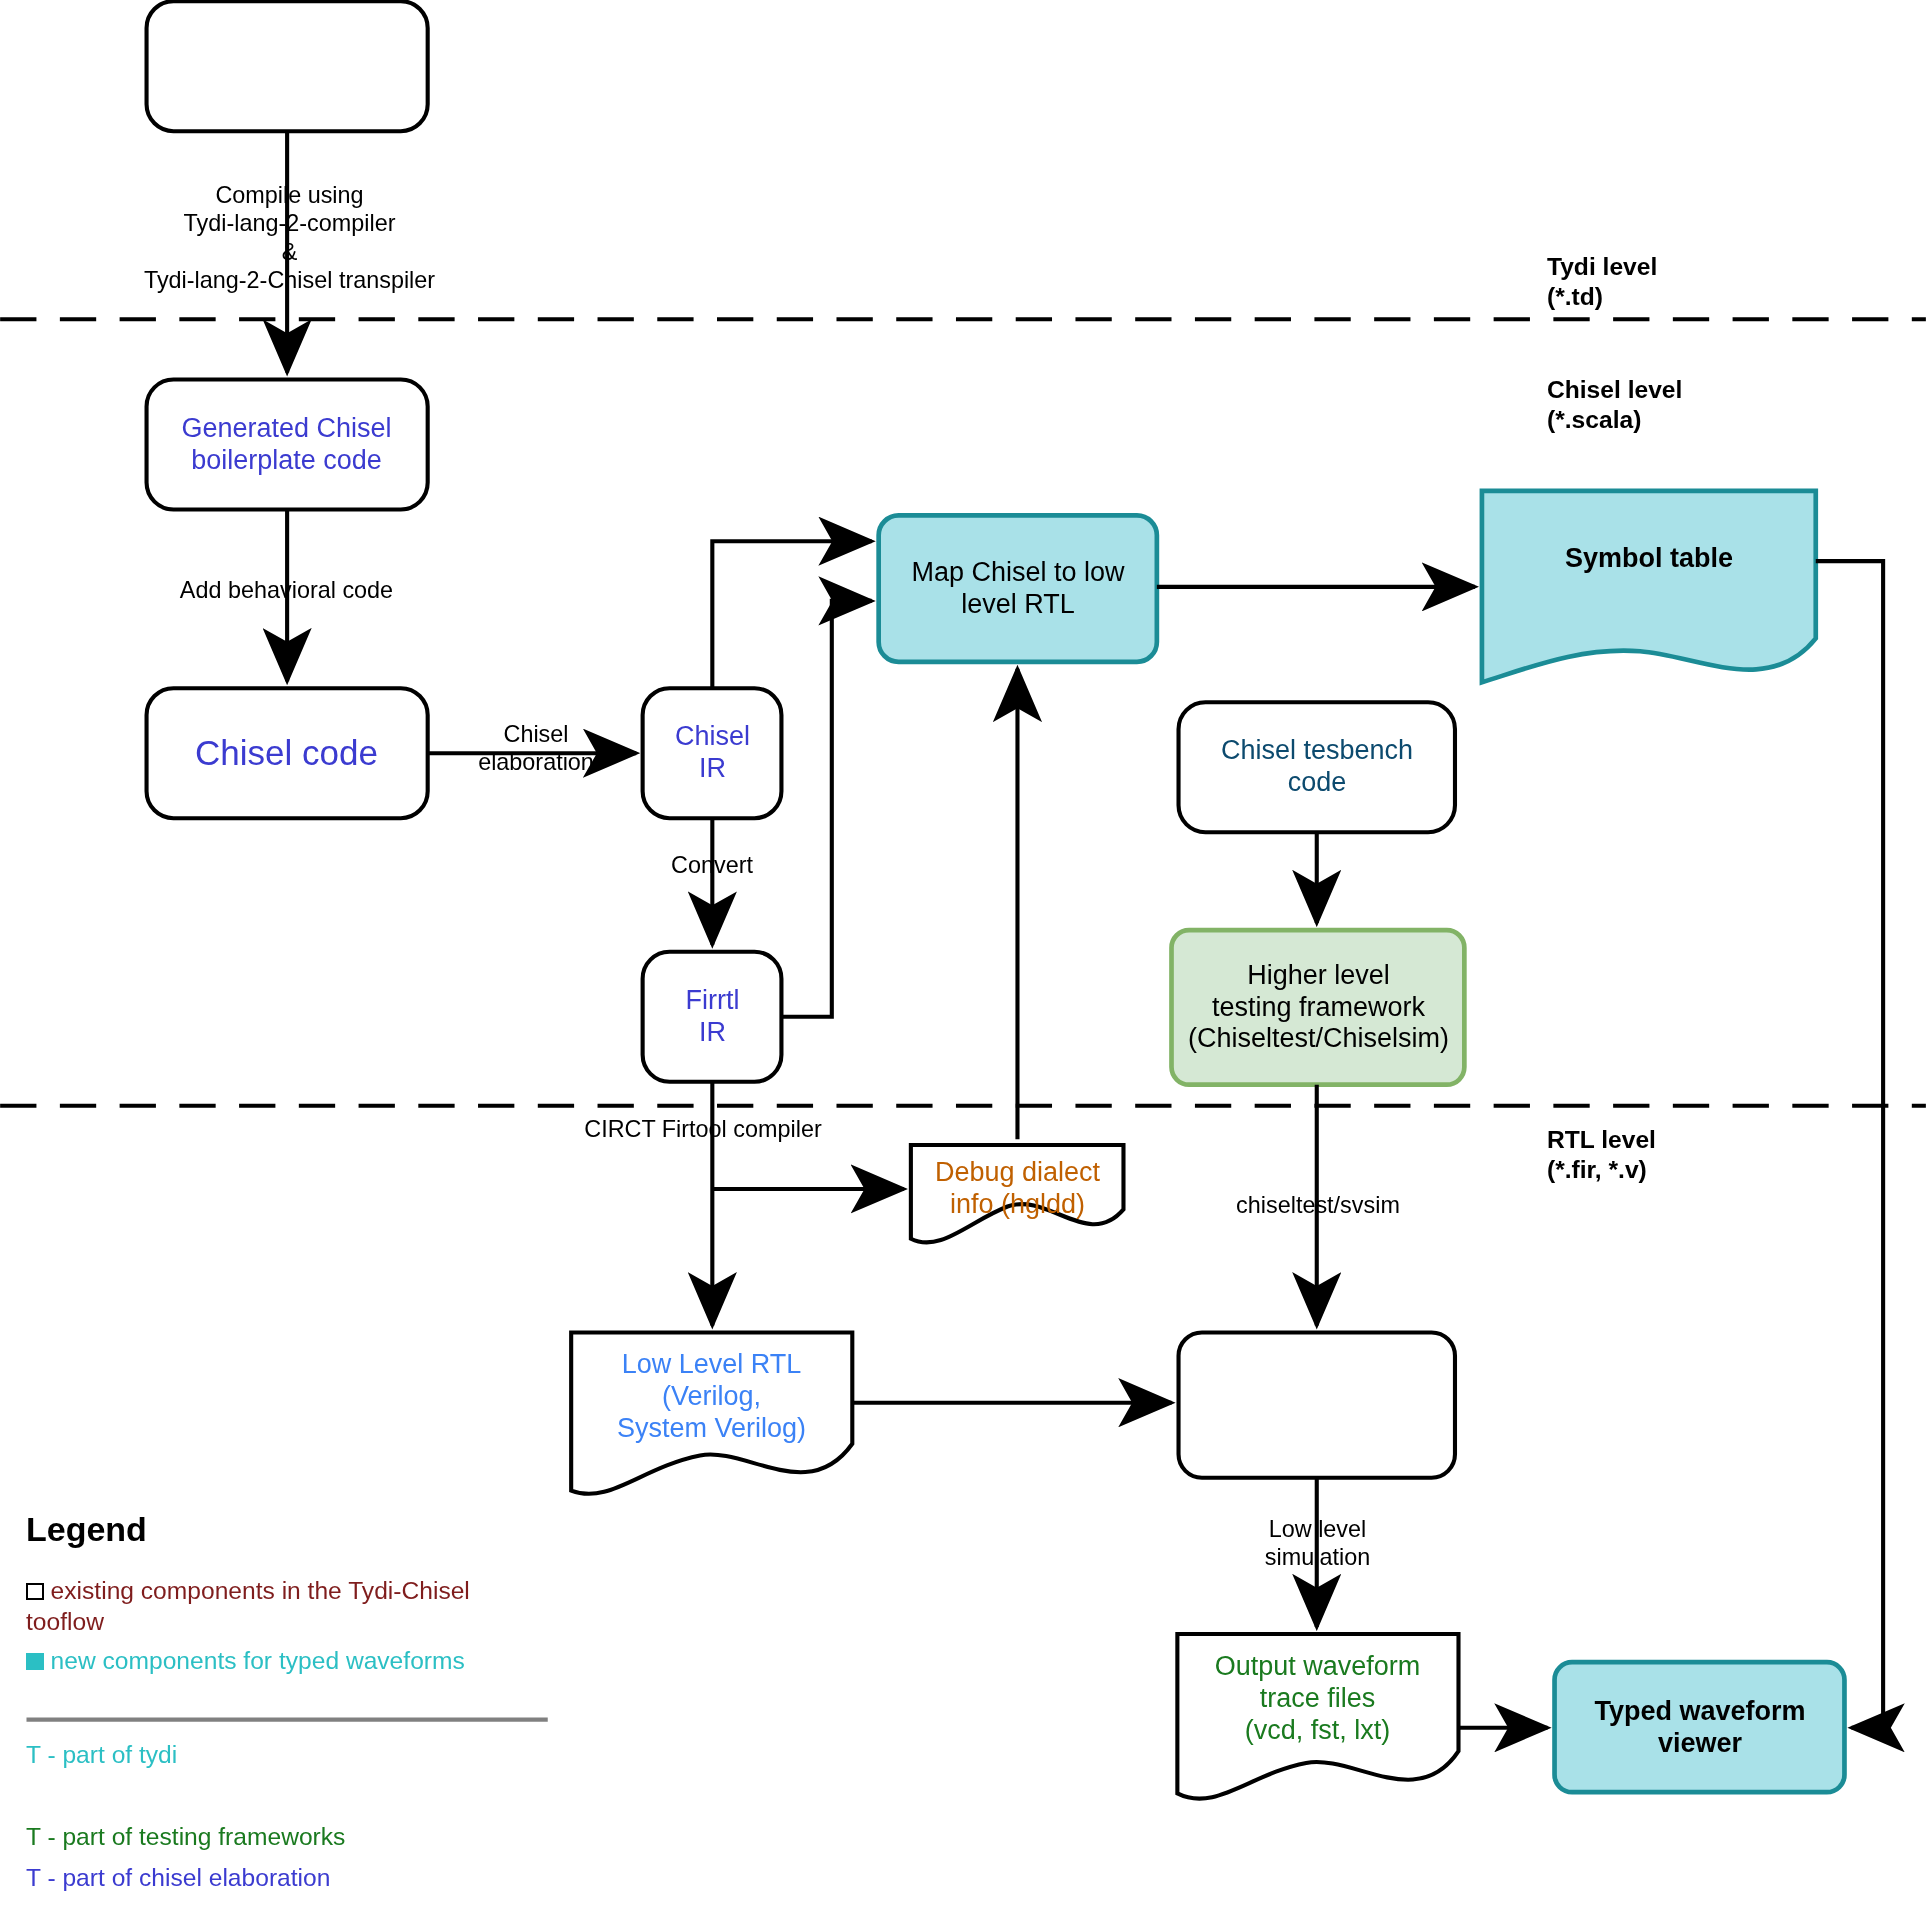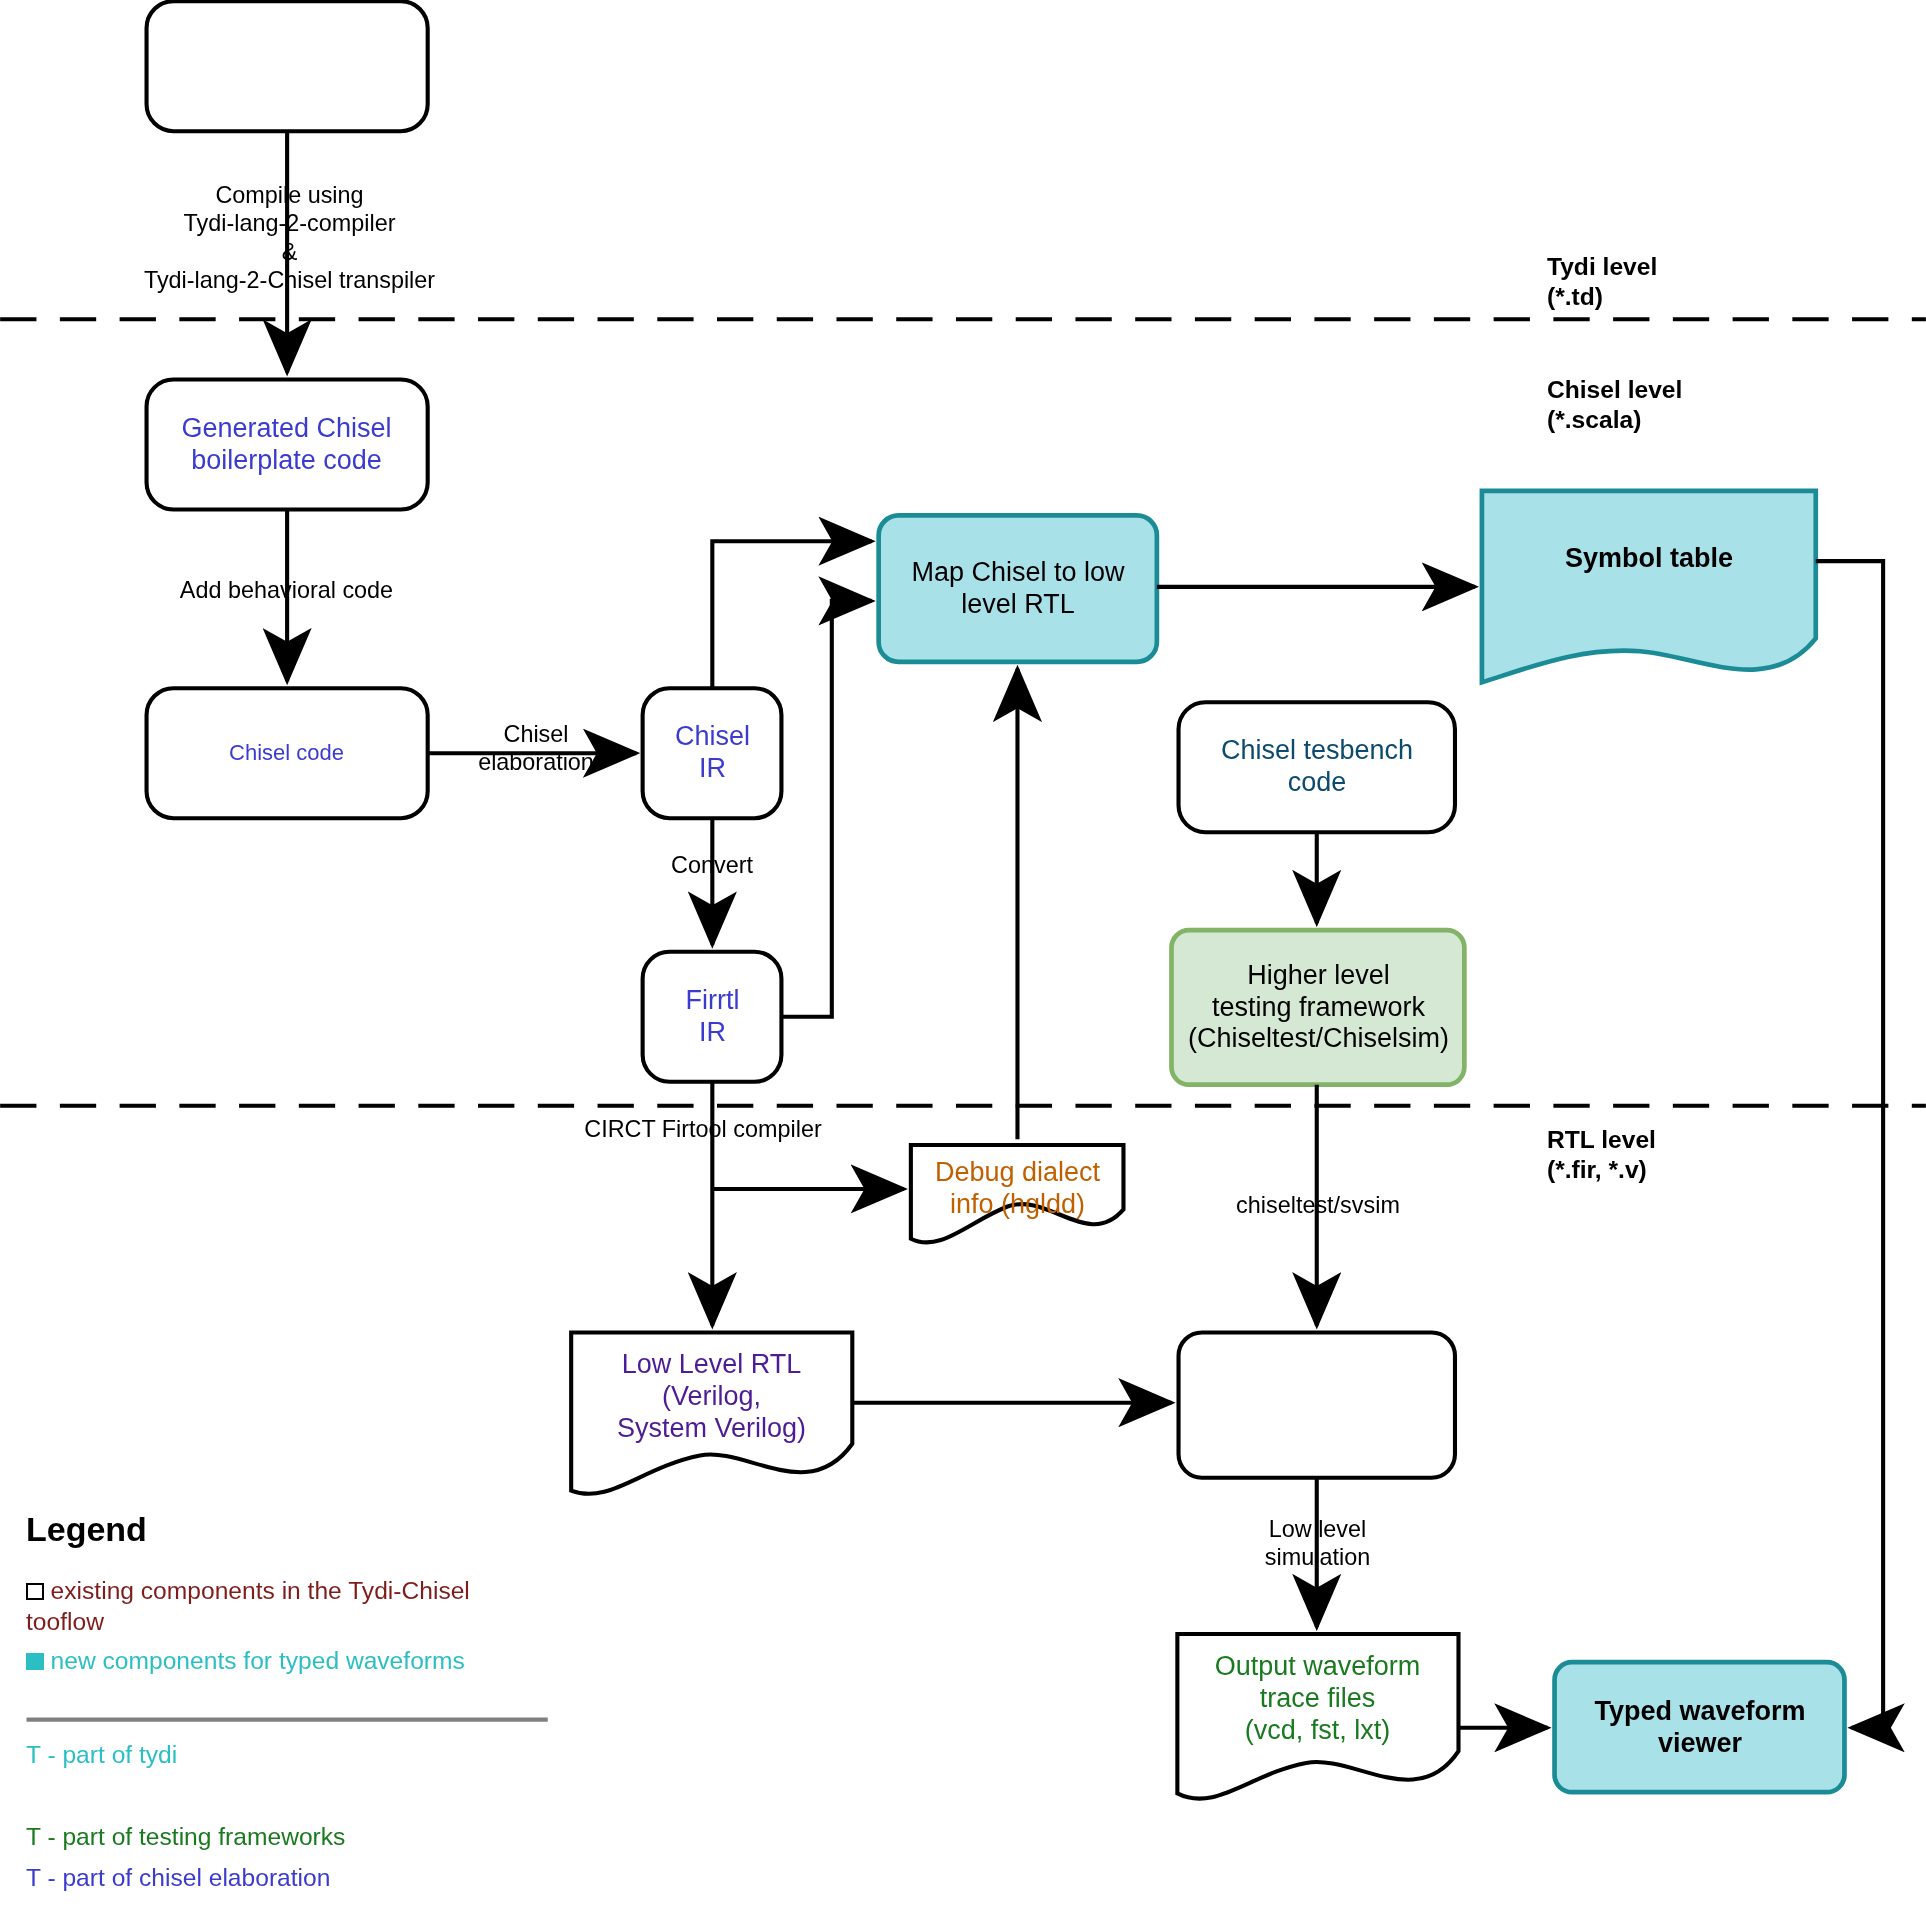--- a/index.html
+++ b/index.html
@@ -106,37 +106,37 @@
     <path d="M2490,2950 L2642,2950" fill="none" stroke="#000" stroke-width="7" marker-end="url(#ah)"></path>
 
     <path d="M3100,958 L3215,958 L3215,2950 L3161,2950" fill="none" stroke="#000" stroke-width="7" marker-end="url(#ah)"></path>
 
     <line x1="45" y1="2936" x2="935" y2="2936" stroke="#808080" stroke-width="7"></line>
   </svg>
 
 
   <div class="node-label" style="left:146px;top:380px;width:281px;height:130px;color:#3b3bd0;font-size:27px;">Generated Chisel<br>boilerplate code</div>
 
-  <div class="node-label" style="left:146px;top:688px;width:281px;height:130px;color:#3b3bd0;font-size:22px;">Chisel code</div>
+  <div class="node-label" style="left:146px;top:688px;width:281px;height:130px;color:#3b3bd0;font-size:35px;">Chisel code</div>
 
   <div class="node-label" style="left:643px;top:688px;width:139px;height:130px;color:#3b3bd0;font-size:27px;">Chisel<br>IR</div>
 
   <div class="node-label" style="left:643px;top:952px;width:139px;height:130px;color:#3b3bd0;font-size:27px;">Firrtl<br>IR</div>
 
   <div class="node-label" style="left:879px;top:516px;width:278px;height:146px;color:#000;font-size:27px;">Map Chisel to low<br>level RTL</div>
 
   <div class="node-label" style="left:1482px;top:491px;width:334px;height:135px;color:#000;font-size:27px;font-weight:bold;">Symbol table</div>
 
   <div class="node-label" style="left:1179px;top:702px;width:276px;height:130px;color:#0c4a6e;font-size:27px;">Chisel tesbench<br>code</div>
 
   <div class="node-label" style="left:1172px;top:930px;width:293px;height:155px;color:#000;font-size:27px;">Higher level<br>testing framework<br>(Chiseltest/Chiselsim)</div>
 
   <div class="node-label" style="left:911px;top:1145px;width:213px;height:88px;color:#c06000;font-size:27px;">Debug dialect<br>info (hgldd)</div>
 
-  <div class="node-label" style="left:571px;top:1333px;width:281px;height:128px;color:#4c1d95;font-size:27px;">Low Level RTL<br>(Verilog,<br>System Verilog)</div>
+  <div class="node-label" style="left:571px;top:1333px;width:281px;height:128px;color:#3b82f6;font-size:27px;">Low Level RTL<br>(Verilog,<br>System Verilog)</div>
 
 
   <div class="node-label" style="left:1177px;top:1634px;width:281px;height:130px;color:#1a7a1f;font-size:27px;">Output waveform<br>trace files<br>(vcd, fst, lxt)</div>
 
   <div class="node-label" style="left:1555px;top:1663px;width:290px;height:130px;color:#000;font-size:27px;font-weight:bold;">Typed waveform<br>viewer</div>
 
   <div class="edge-label" style="left:114px;top:170px;width:351px;height:135px;">Compile using<br>Tydi-lang-2-compiler<br>&amp;<br>Tydi-lang-2-Chisel transpiler</div>
 
   <div class="edge-label" style="left:146px;top:574px;width:281px;height:33px;">Add behavioral code</div>
 

